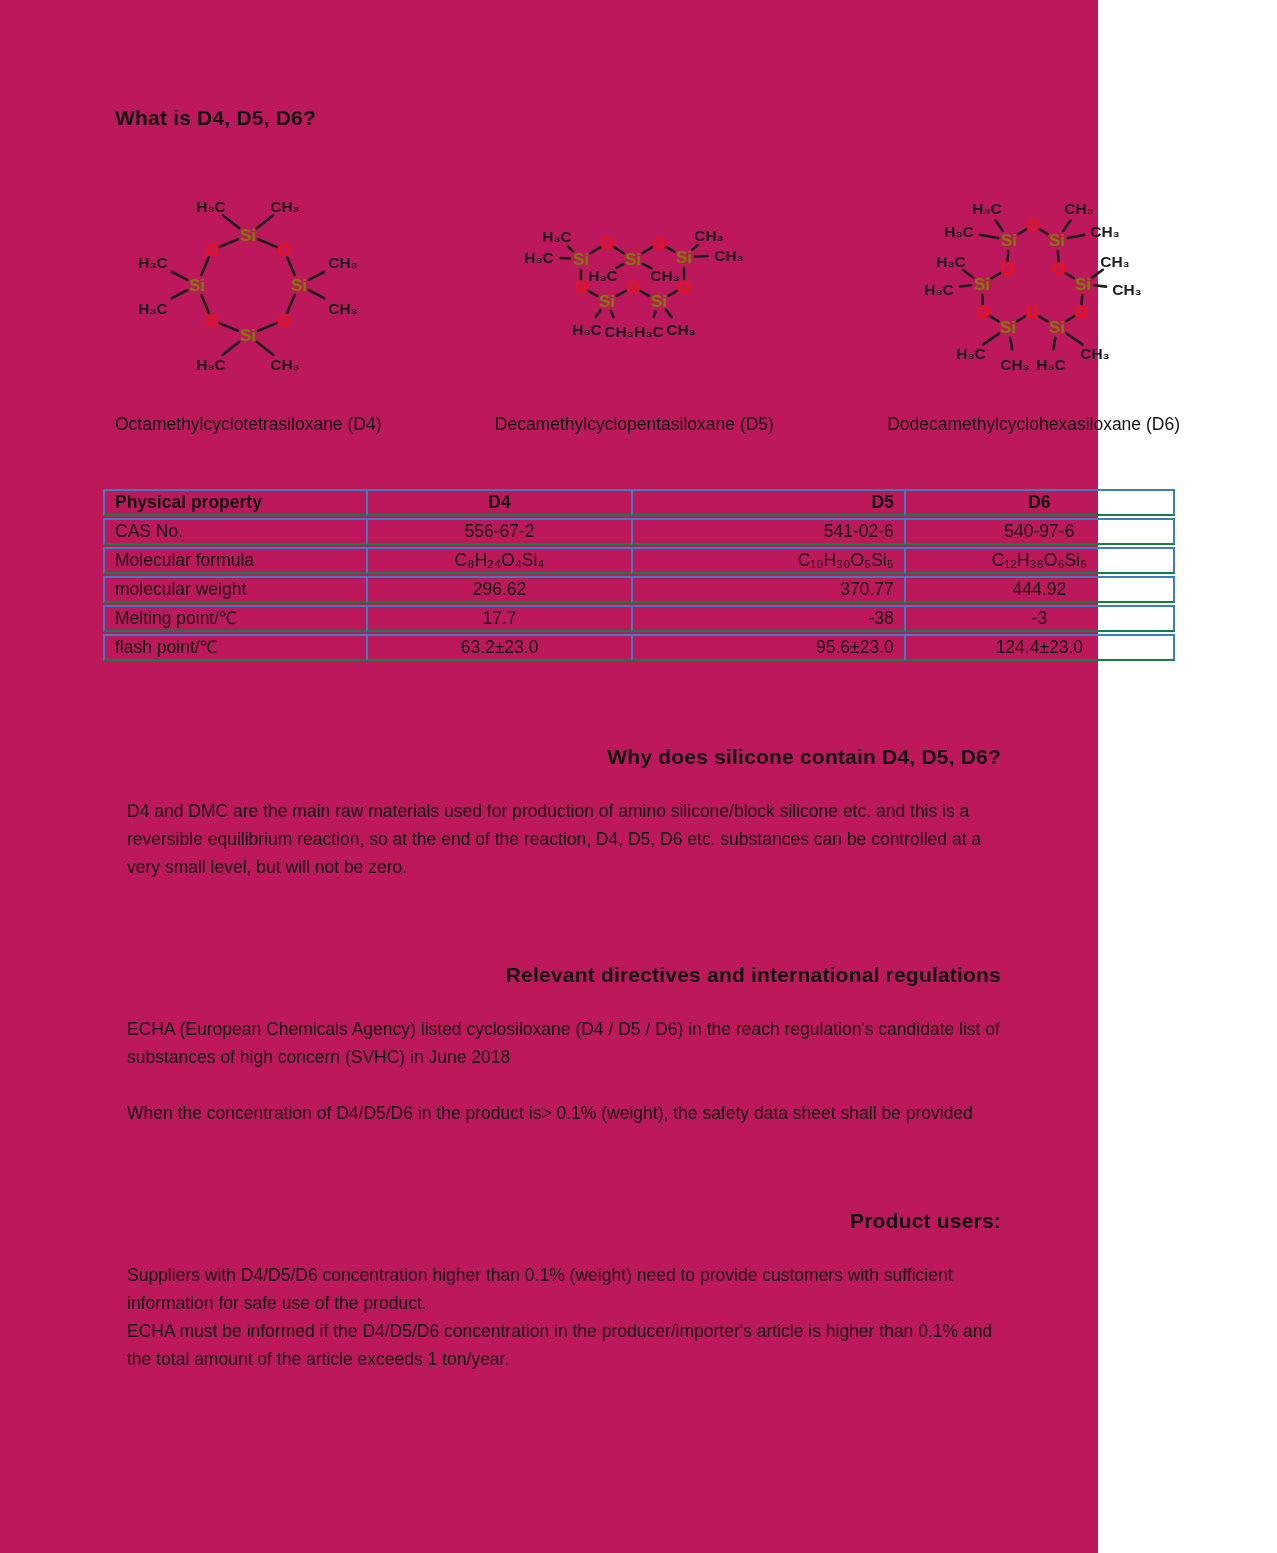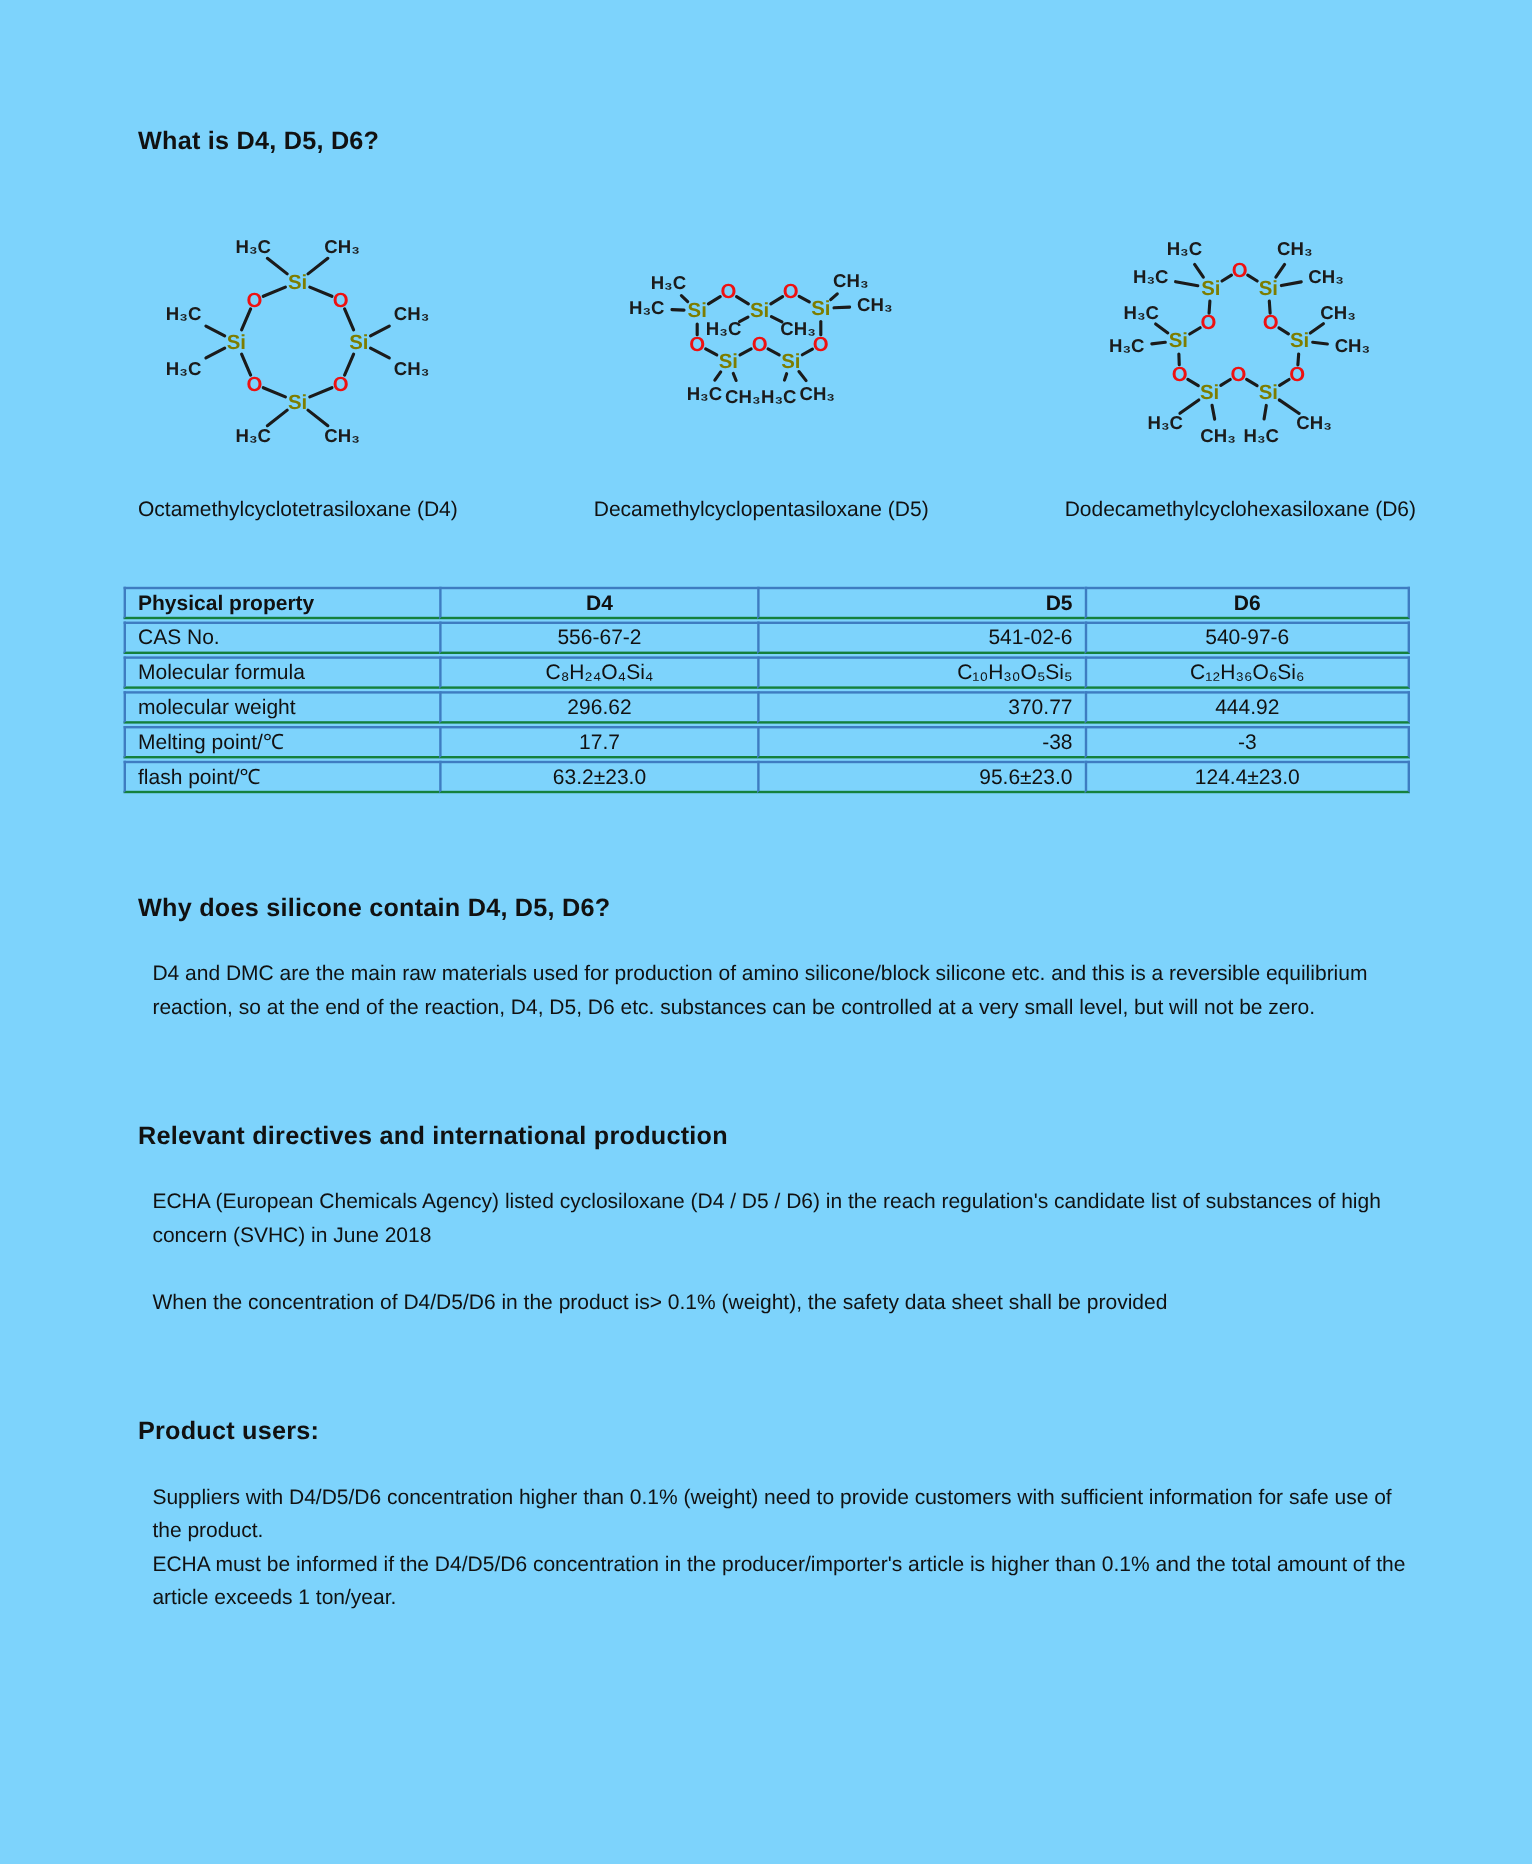--- a/index.html
+++ b/index.html
@@ -1,26 +1,26 @@
 <!DOCTYPE html>
 <html><head>
 <meta charset="utf-8">
 <style>
   html, body { margin: 0; padding: 0; background: #ffffff; }
   body { font-family: "Liberation Sans", sans-serif; color: #111; }
   .page {
     position: relative;
-    width: 1277px;
+    width: 1098px;
     min-height: 1553px;
     box-sizing: border-box;
-    background: #7dd3fc;
+    background: #be185d;
     padding: 106px 97px 58px 115px;
   }
   h1 { font-size: 21px; font-weight: bold; margin: 0; letter-spacing: 0.2px; }
-  h2 { font-size: 21px; font-weight: bold; margin: 82px 0 0 0; letter-spacing: 0.2px; }
+  h2 { font-size: 21px; font-weight: bold; margin: 82px 0 0 0; letter-spacing: 0.2px; text-align: right; }
 
   
   .mol-row {
     display: flex;
     justify-content: space-between;
     align-items: flex-start;
     margin-top: 58px;
     width: 1065px;
   }
   .mol-col { display: flex; flex-direction: column; align-items: center; }
@@ -261,21 +261,21 @@
   </table>
 
   <section class="doc-section">
     <h2>Why does silicone contain D4, D5, D6?</h2>
     <div class="paras">
         <p>D4 and DMC are the main raw materials used for production of amino silicone/block silicone etc. and this is a reversible equilibrium reaction, so at the end of the reaction, D4, D5, D6 etc. substances can be controlled at a very small level, but will not be zero.</p>
       </div>
   </section>
 
   <section class="doc-section">
-    <h2>Relevant directives and international production</h2>
+    <h2>Relevant directives and international regulations</h2>
     <div class="paras">
         <p>ECHA (European Chemicals Agency) listed cyclosiloxane (D4 / D5 / D6) in the reach regulation's candidate list of substances of high concern (SVHC) in June 2018</p>
       </div>
   </section>
 
   <section class="doc-section">
     <div class="paras">
         <p>When the concentration of D4/D5/D6 in the product is&gt; 0.1% (weight), the safety data sheet shall be provided</p>
       </div>
   </section>

